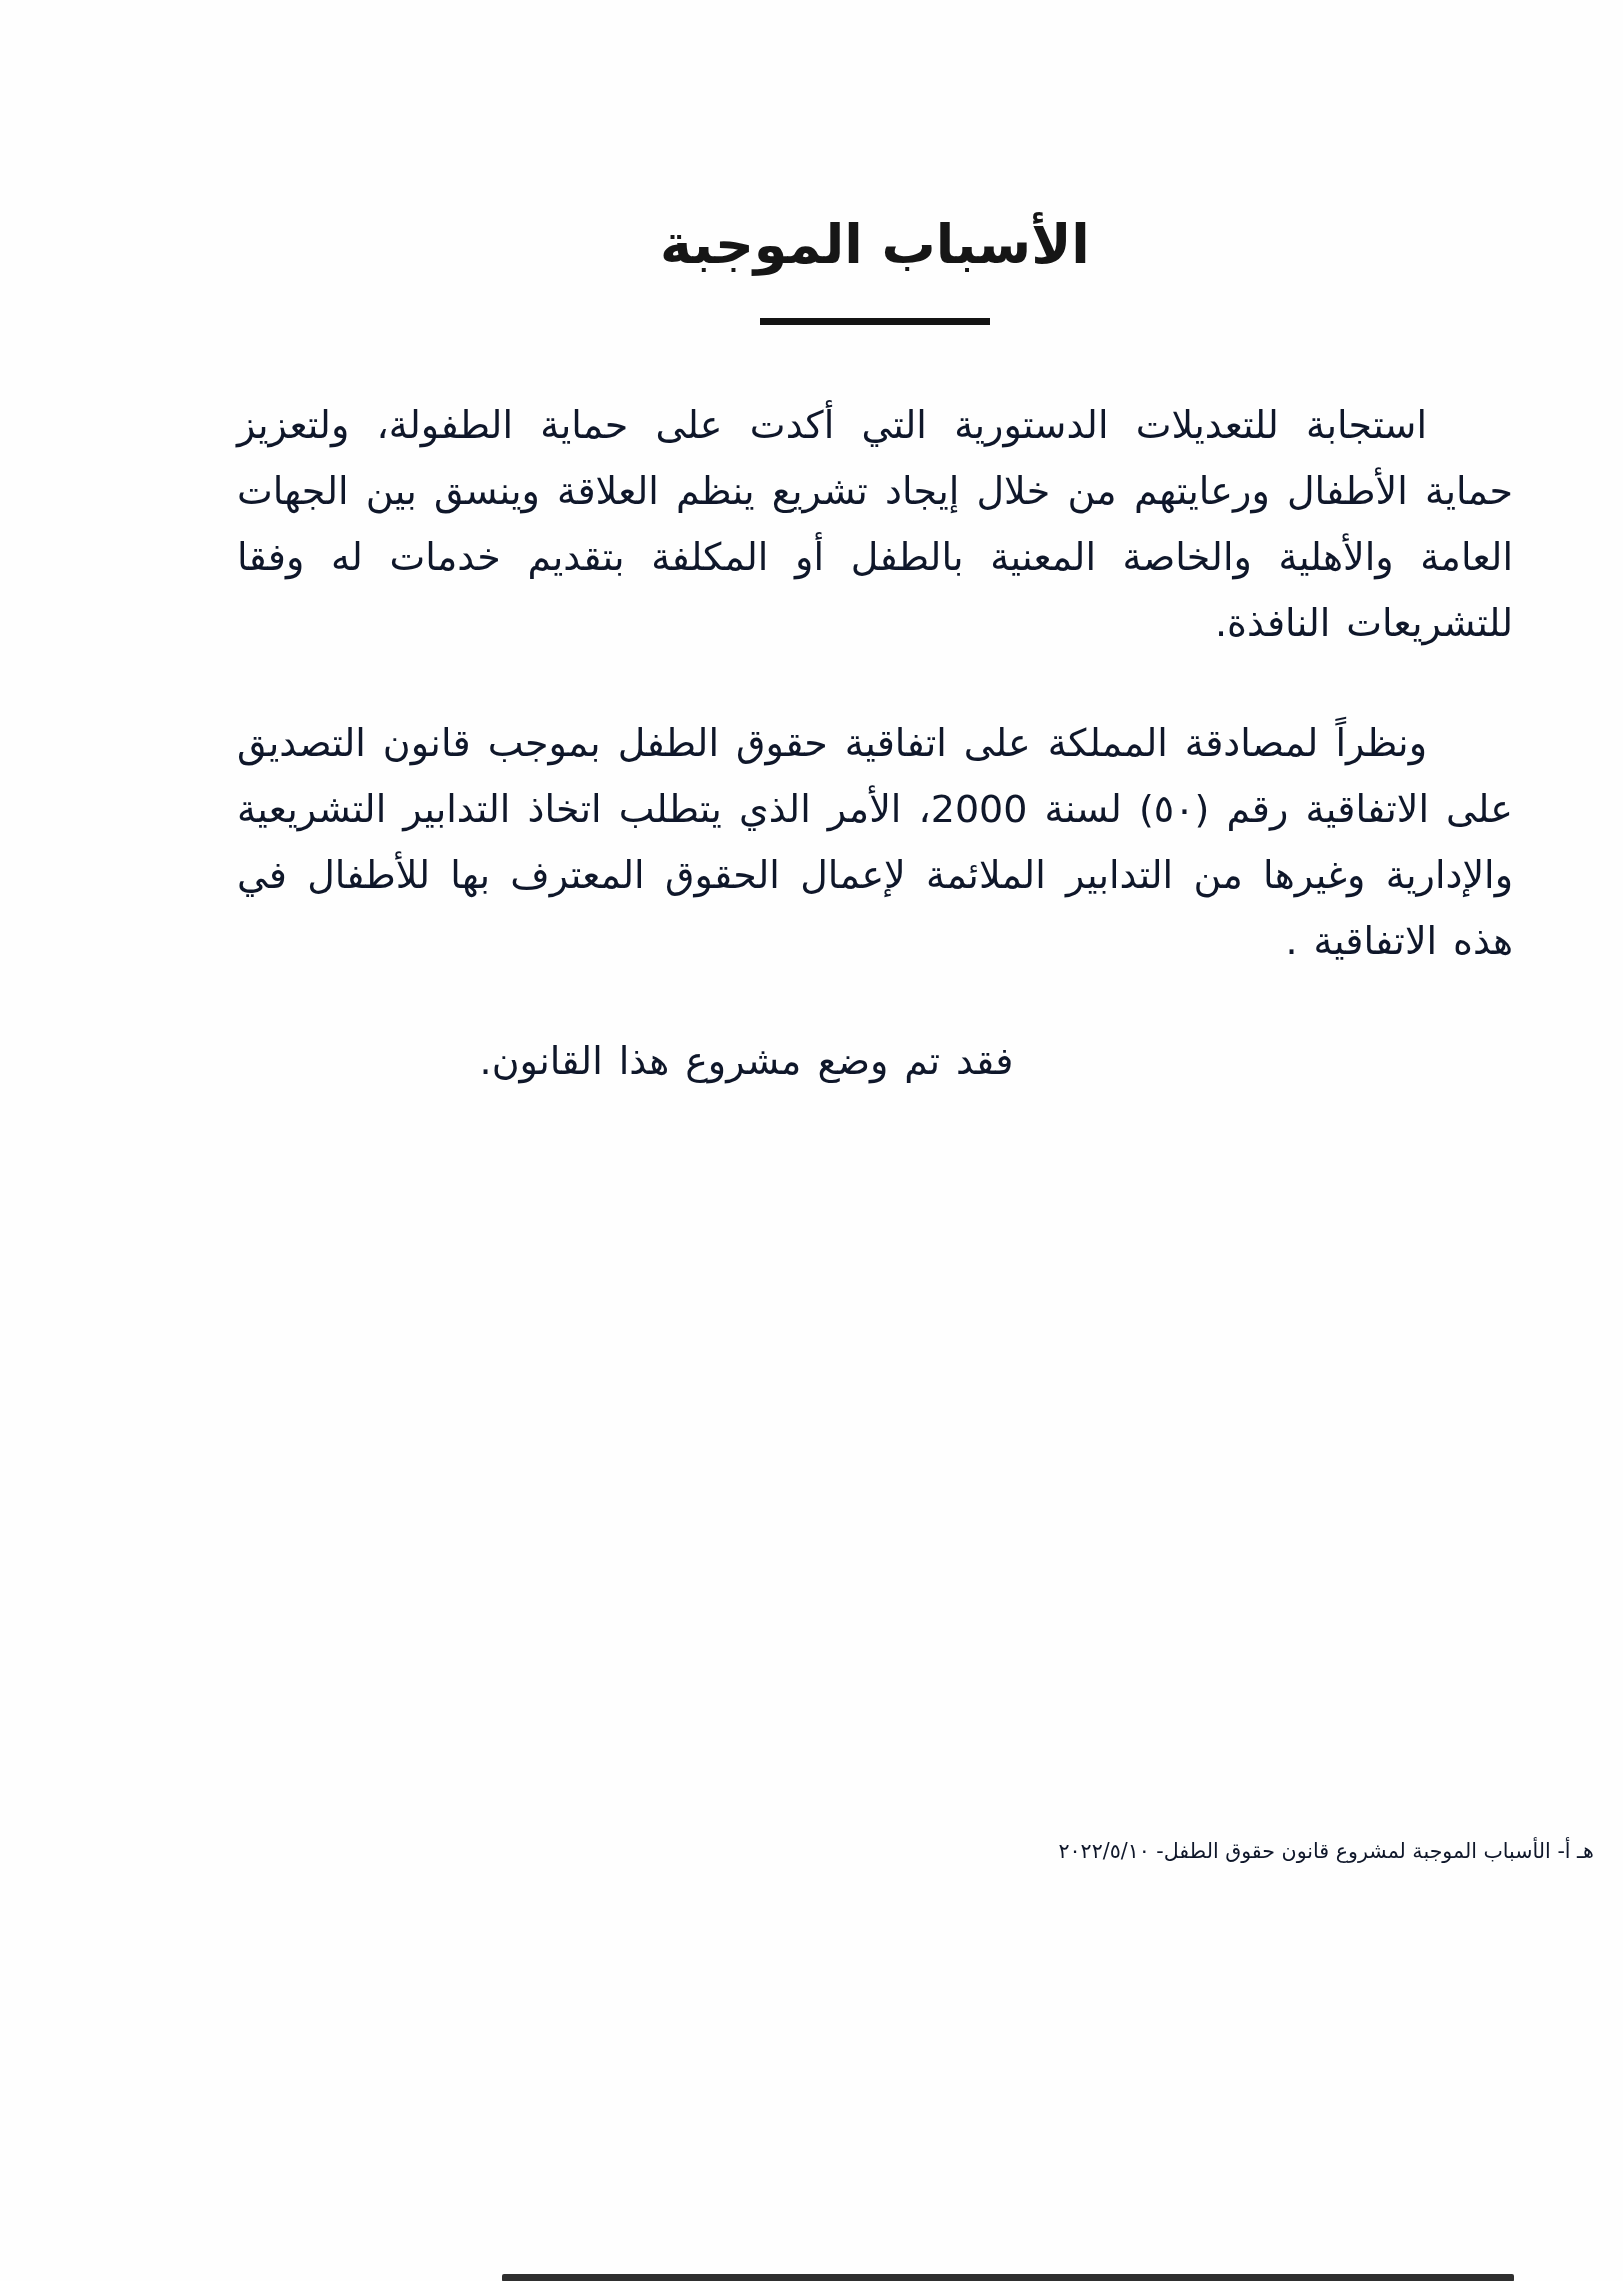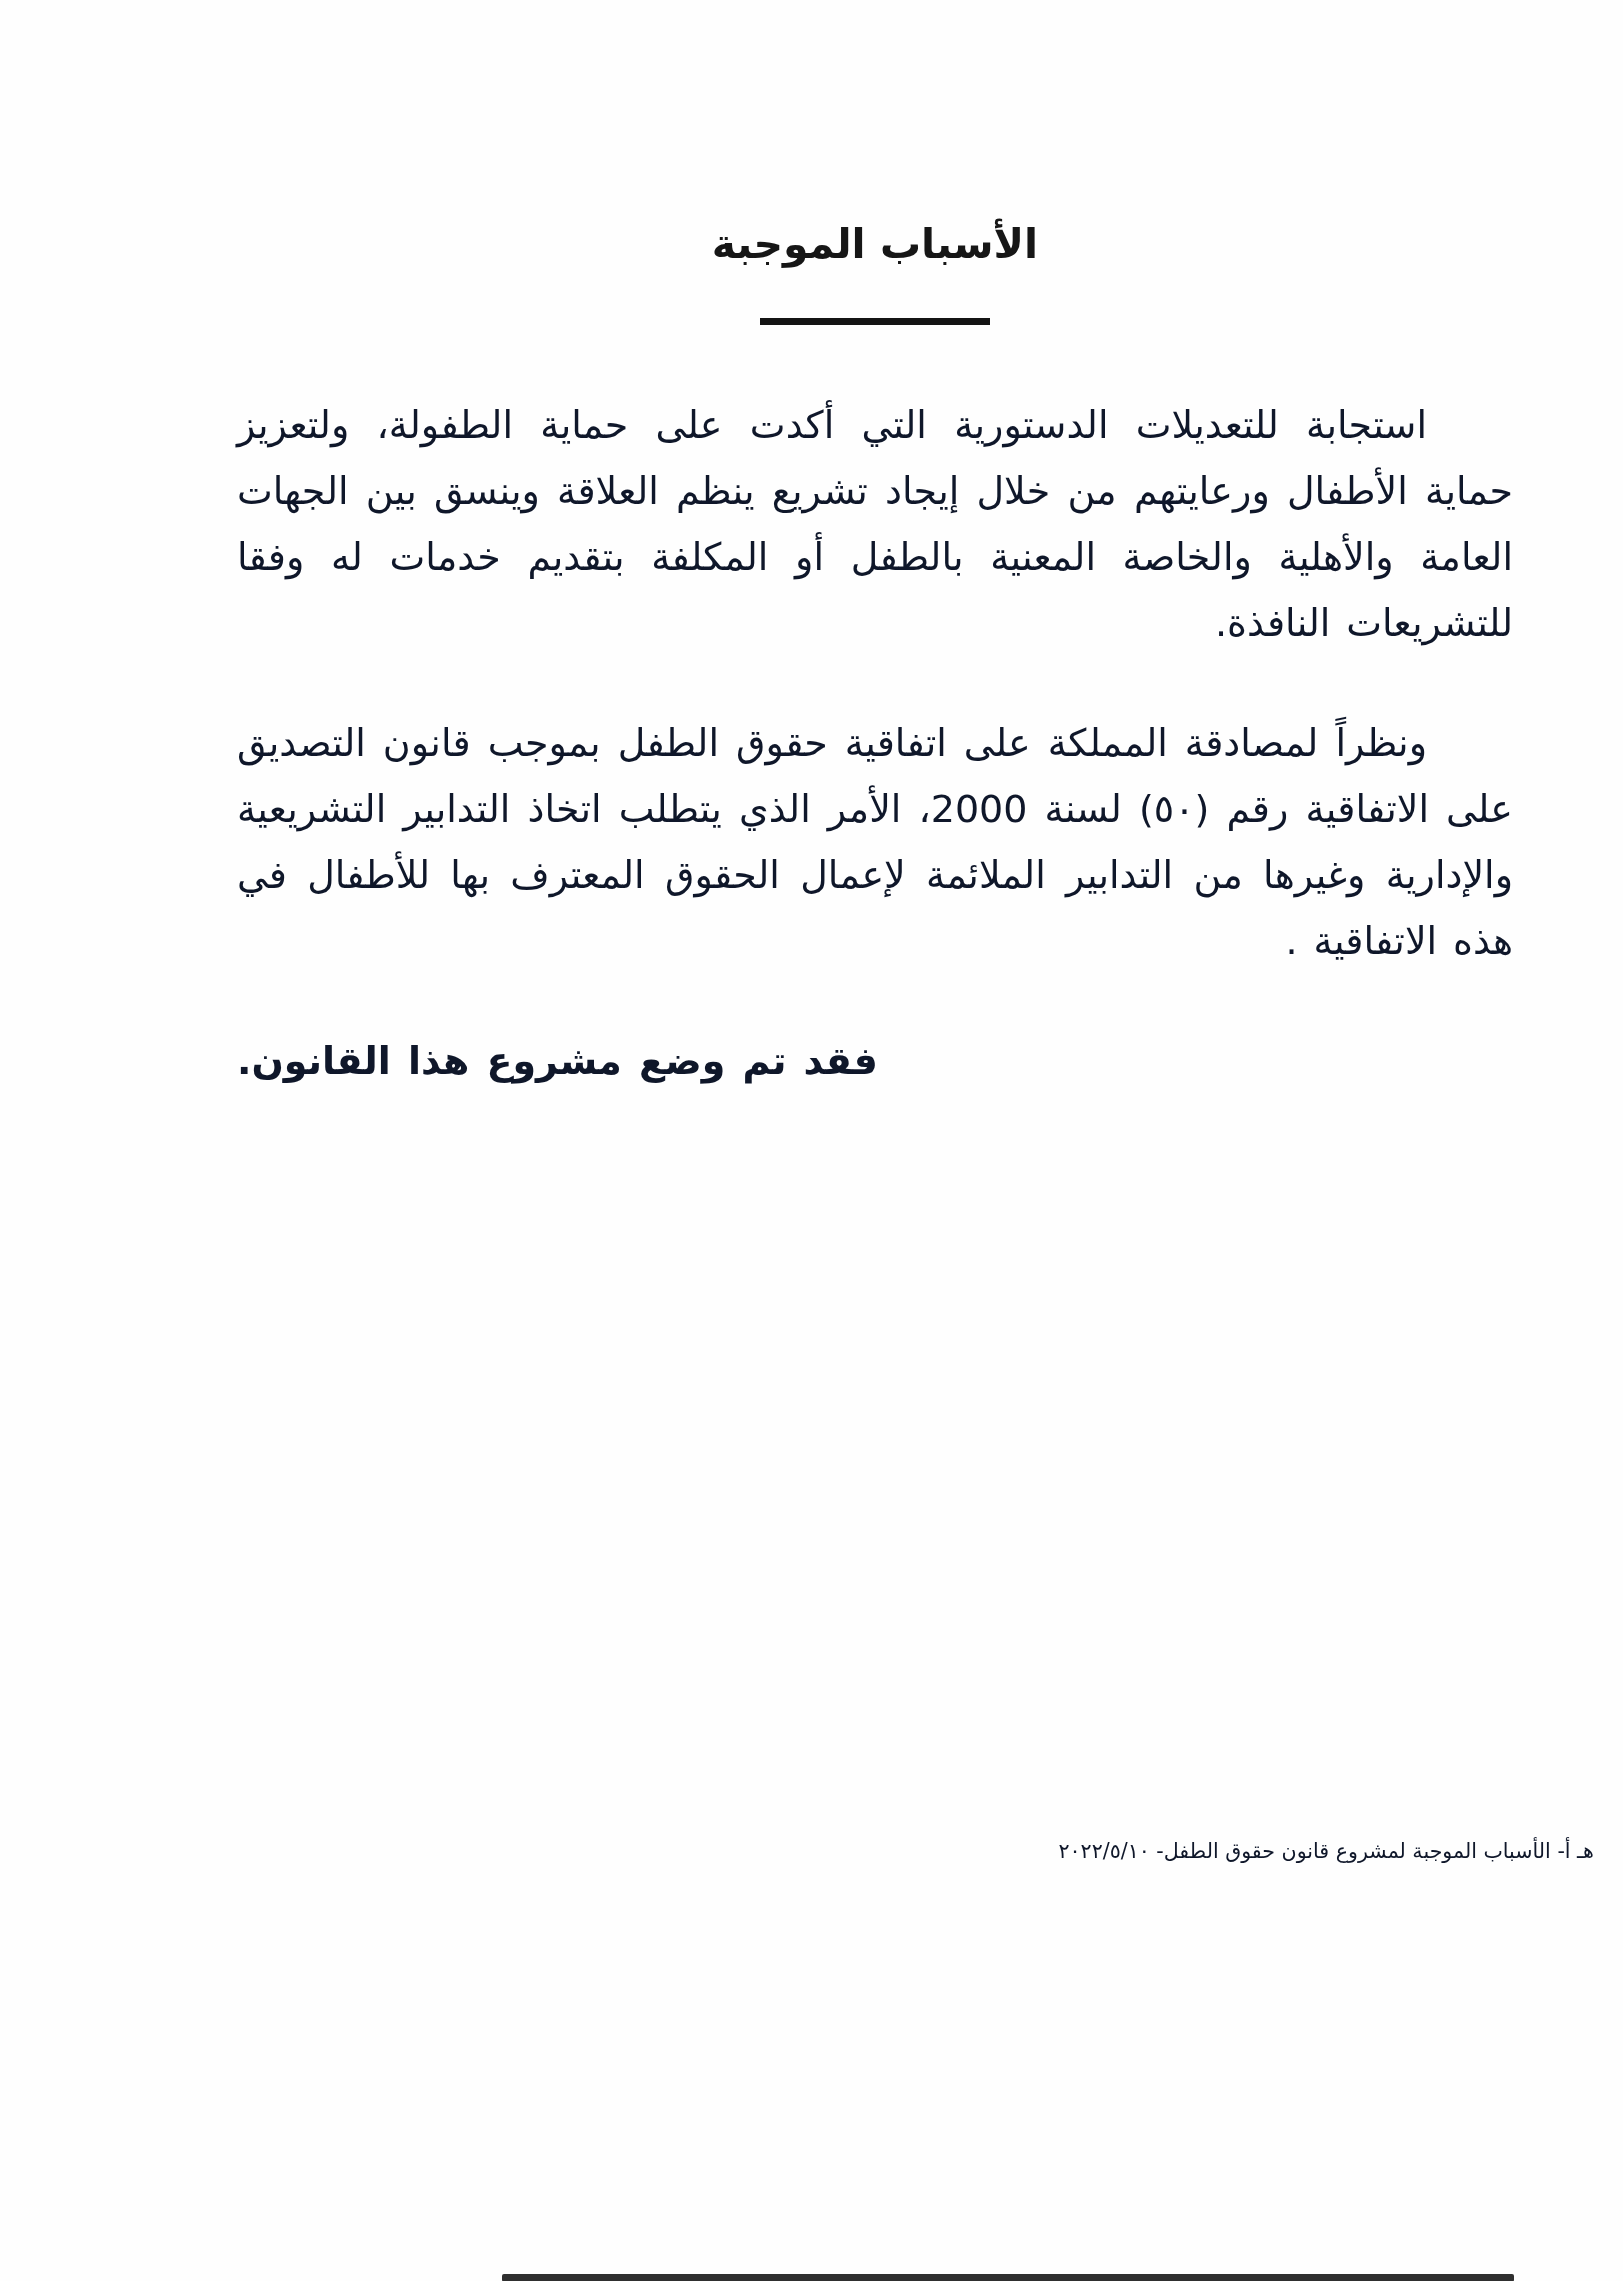--- a/index.html
+++ b/index.html
@@ -21,21 +21,21 @@
     position: absolute;
     top: 208px;
     right: 110px;
     left: 237px;
     direction: rtl;
   }
   .title-block {
     text-align: center;
   }
   .title-line {
-    font-size: 41px;
+    font-size: 54px;
     font-weight: 700;
     line-height: 73px;
     color: #161616;
   }
   .title-underline {
     width: 230px;
     height: 6.9px;
     background: #141414;
     margin: 37px auto 0 auto;
   }
@@ -49,22 +49,21 @@
   }
   .para-1 {
     margin-top: 67px;
     text-indent: 86px;
   }
   .para-2 {
     text-indent: 86px;
   }
   .para-3 {
     text-indent: 257px;
-    text-align: left;
-    font-weight: bold;
+    text-align: center;
   }
   .footer {
     position: absolute;
     top: 1839px;
     right: 29px;
     direction: rtl;
     font-size: 20.6px;
     color: #0f172a;
     letter-spacing: 0.2px;
   }

